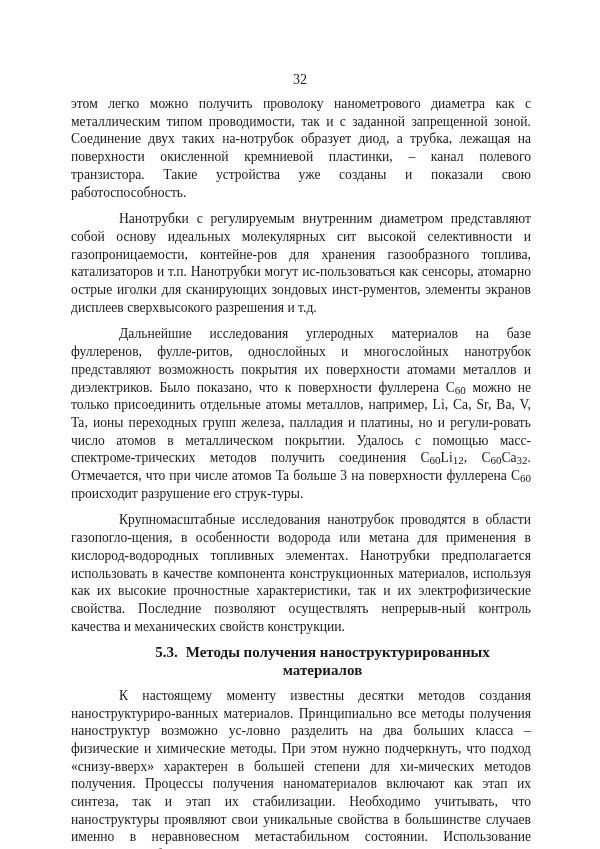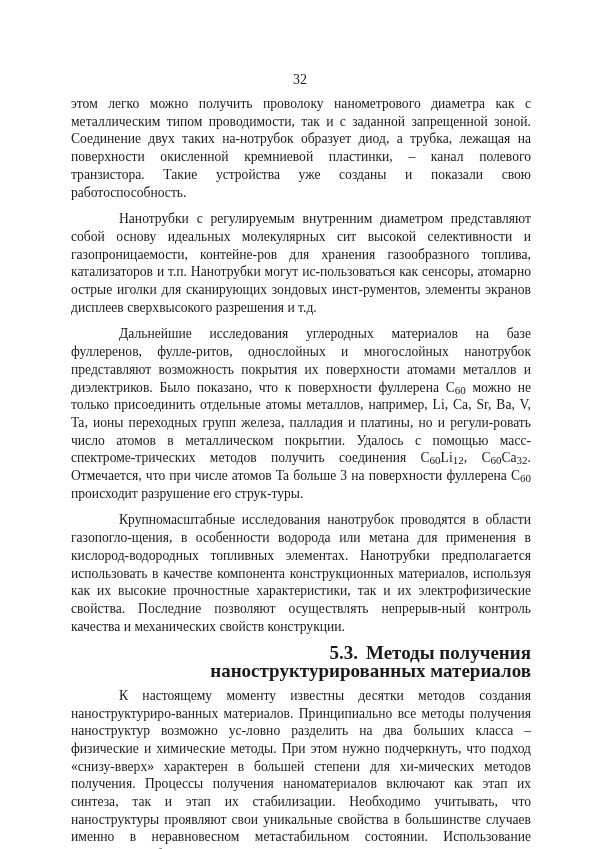--- a/index.html
+++ b/index.html
@@ -39,25 +39,25 @@
     text-indent: 0;
   }
   .content p.indent {
     text-indent: 48px;
   }
   .content p.first {
     text-indent: 0;
   }
   .section-heading {
     font-weight: bold;
-    font-size: 19px;
+    font-size: 15px;
     line-height: 17.7px;
     margin: 9px 0 7px 0;
     padding-left: 43px;
-    text-align: right;
+    text-align: center;
   }
   .section-heading .num {
     margin-right: 8px;
   }
   sub {
     font-size: 11px;
     line-height: 0;
     vertical-align: -2px;
   }
 </style>

